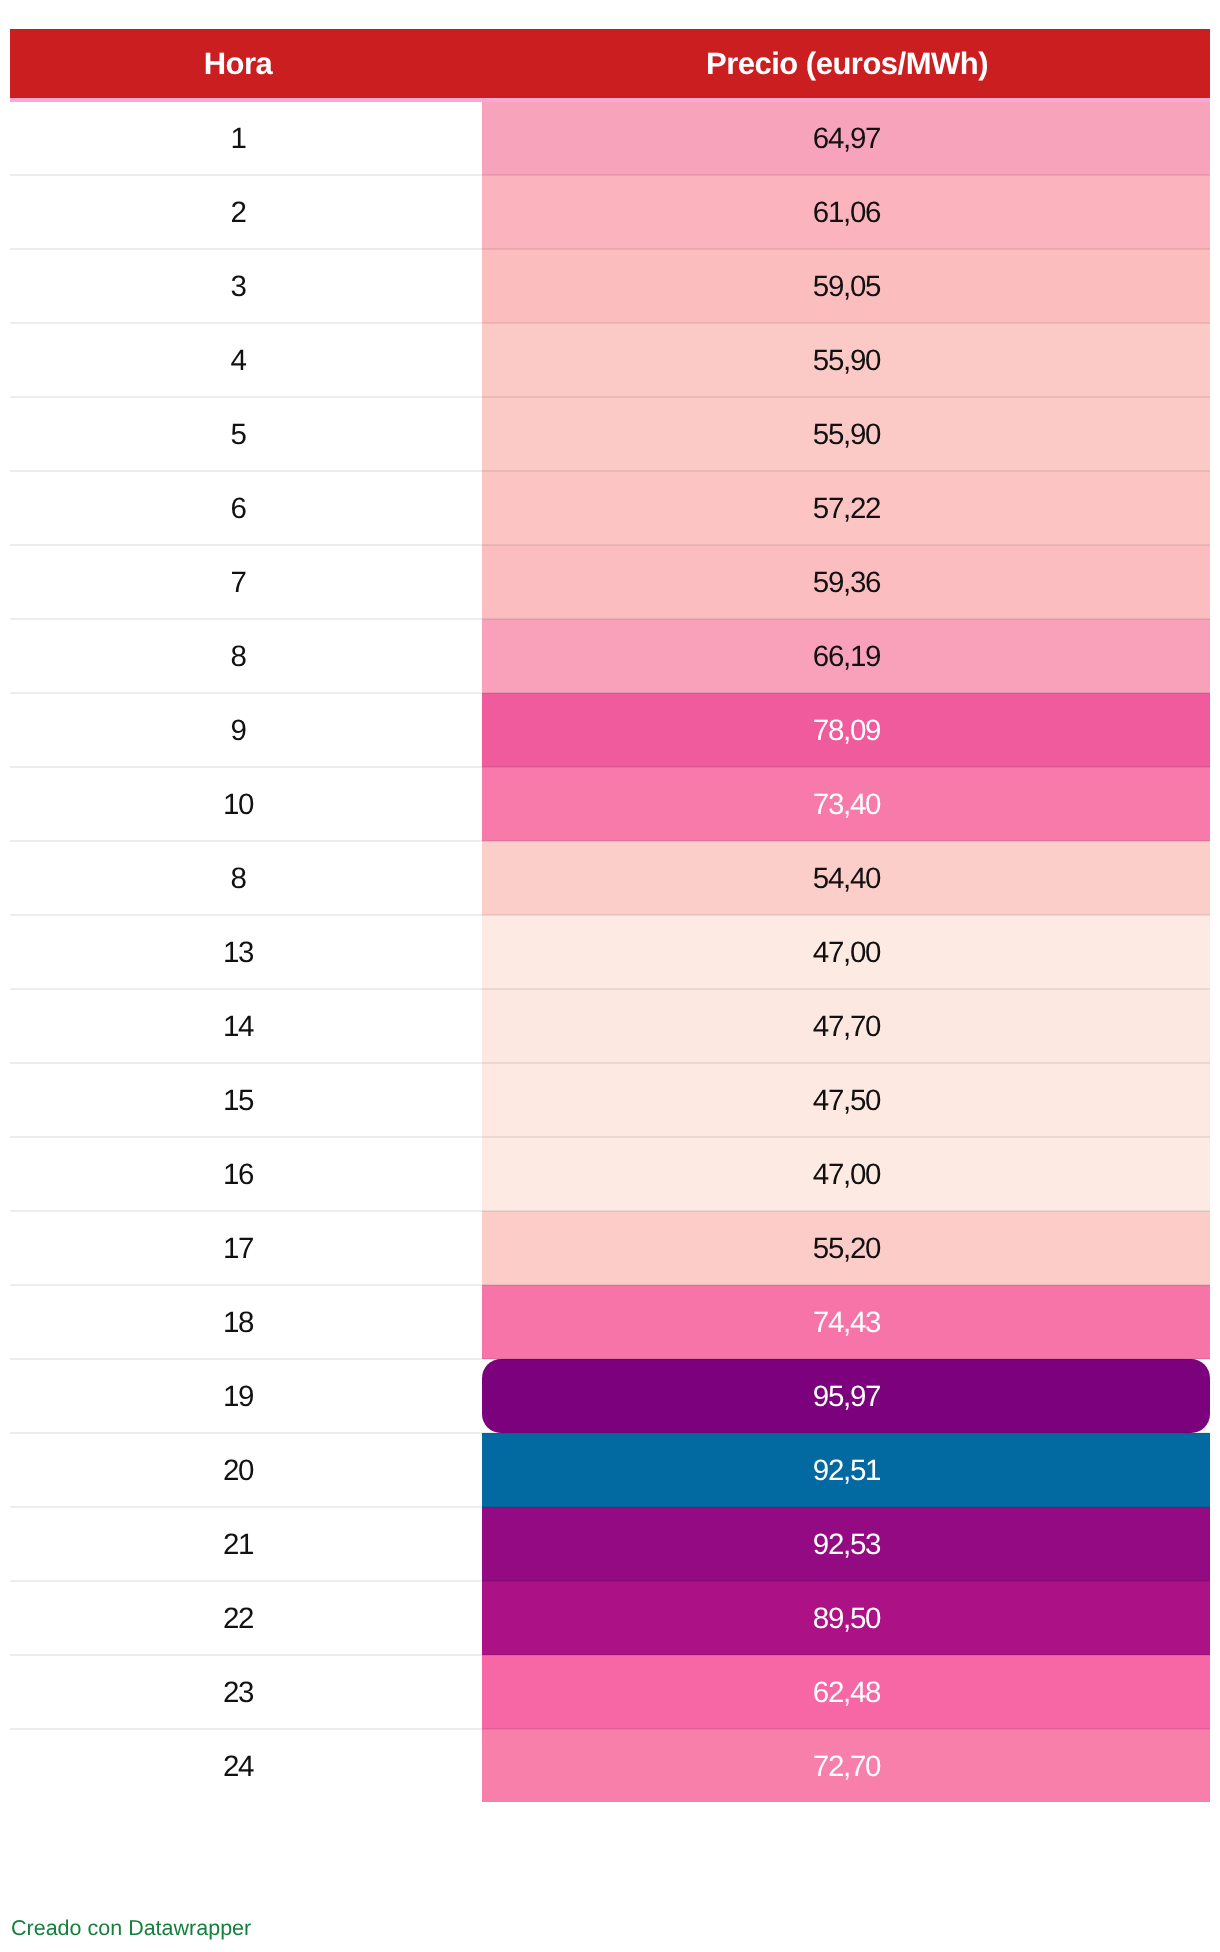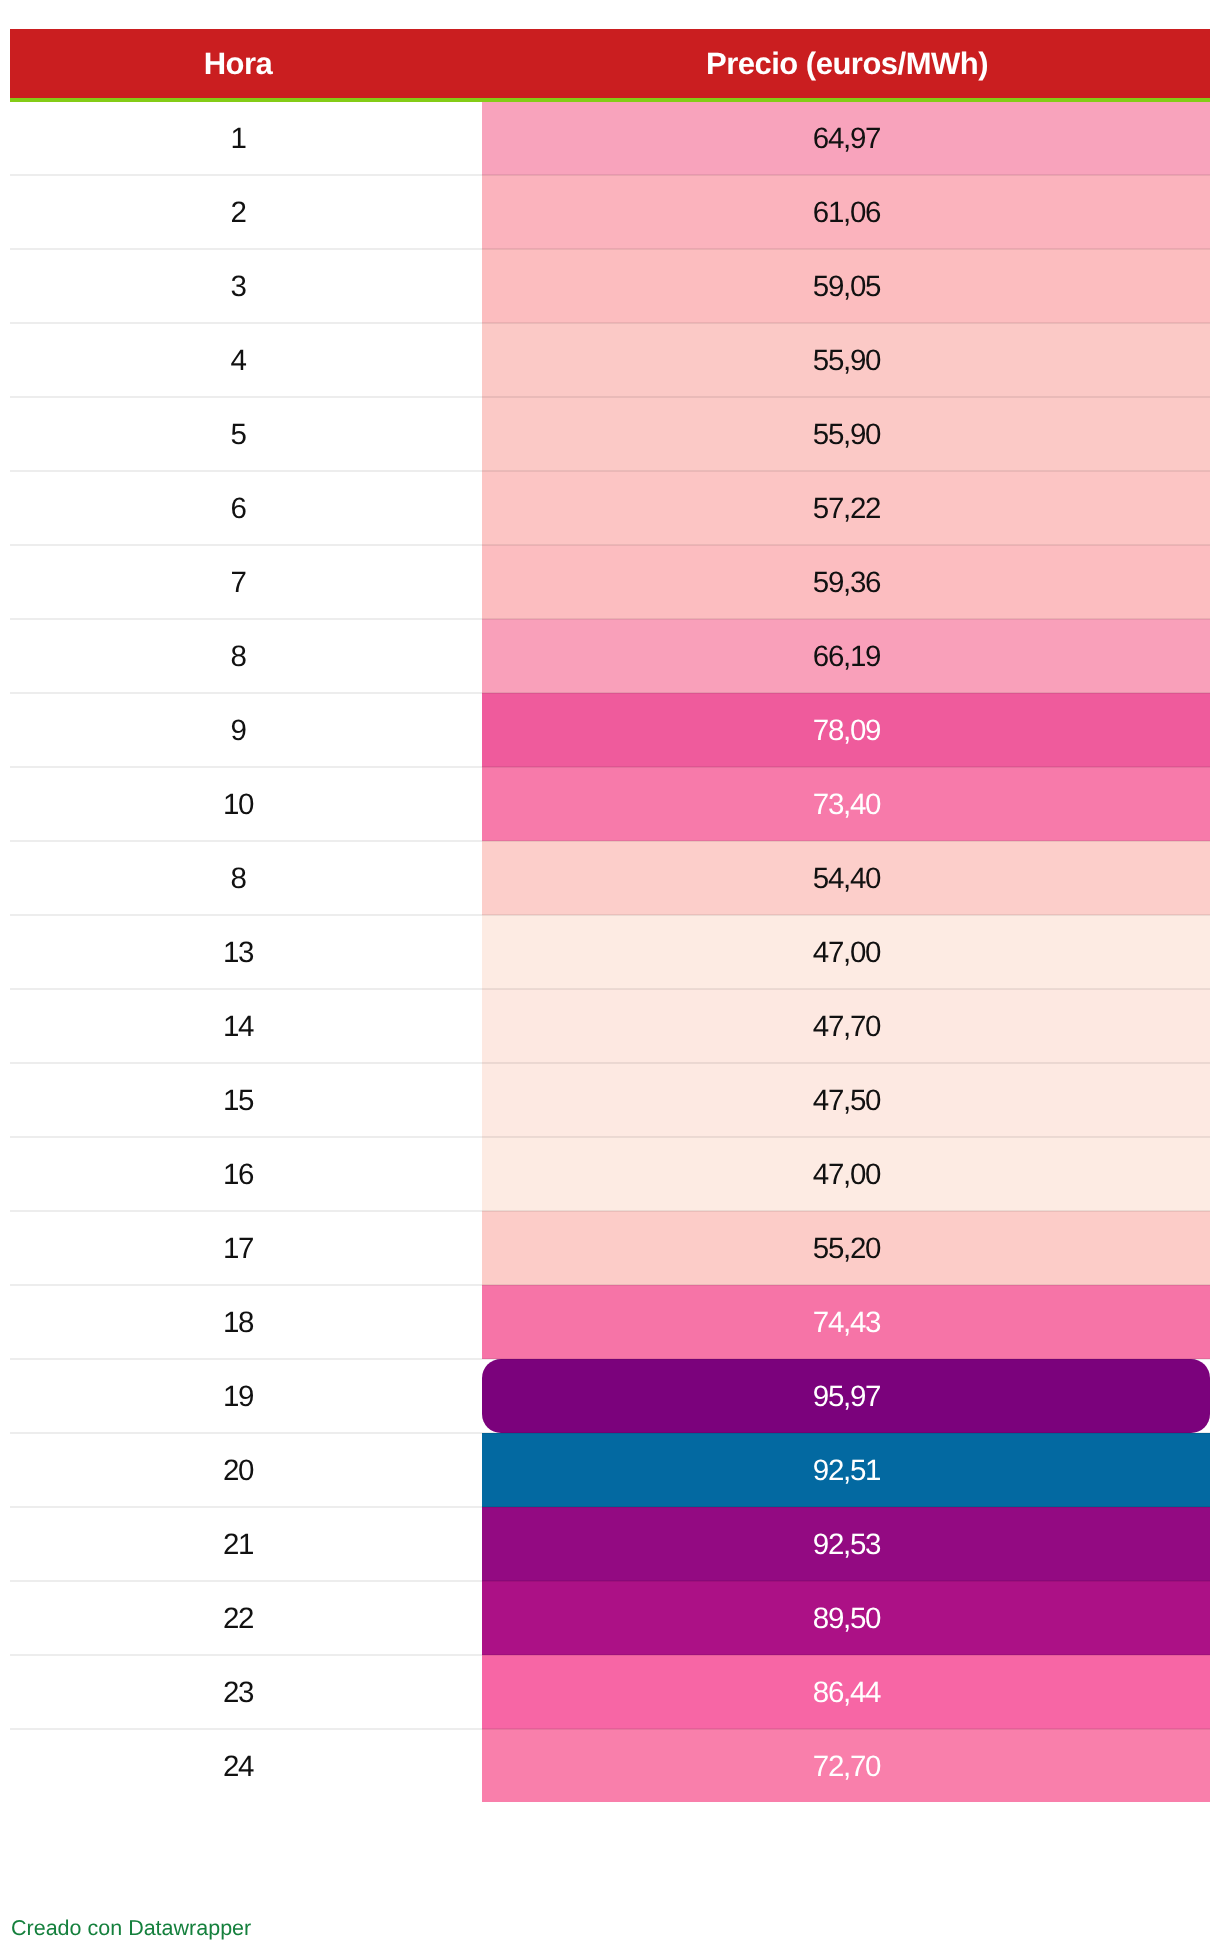--- a/index.html
+++ b/index.html
@@ -27,21 +27,21 @@
   thead th{
     background:#CA1E20;
     color:#FFFFFF;
     font-size:31px;
     font-weight:700;
     letter-spacing:-0.5px;
     height:69px;
     padding:0;
     text-align:center;
     vertical-align:middle;
-    border-bottom:4px solid #84cc16;
+    border-bottom:4px solid #f9a8d4;
   }
   thead th.h-hora{padding-right:16px;}
   tbody td{
     height:70px;
     padding:2px 0 0 0;
     font-size:29.5px;
     font-weight:400;
     letter-spacing:-1.3px;
     text-align:center;
     vertical-align:middle;
@@ -164,21 +164,21 @@
         <tr>
           <td class="hora">21</td>
           <td class="precio light" style="background: rgb(147, 10, 130);">92,53</td>
         </tr>
         <tr>
           <td class="hora">22</td>
           <td class="precio light" style="background: rgb(172, 17, 134);">89,50</td>
         </tr>
         <tr>
           <td class="hora">23</td>
-          <td class="precio light" style="background: rgb(247, 102, 165);">86,44</td>
+          <td class="precio light" style="background: rgb(247, 102, 165);">62,48</td>
         </tr>
         <tr>
           <td class="hora">24</td>
           <td class="precio light" style="background: rgb(249, 127, 171);">72,70</td>
         </tr>
       </tbody>
   </table>
   <div class="footer">Creado con Datawrapper</div>
 </div>
 

